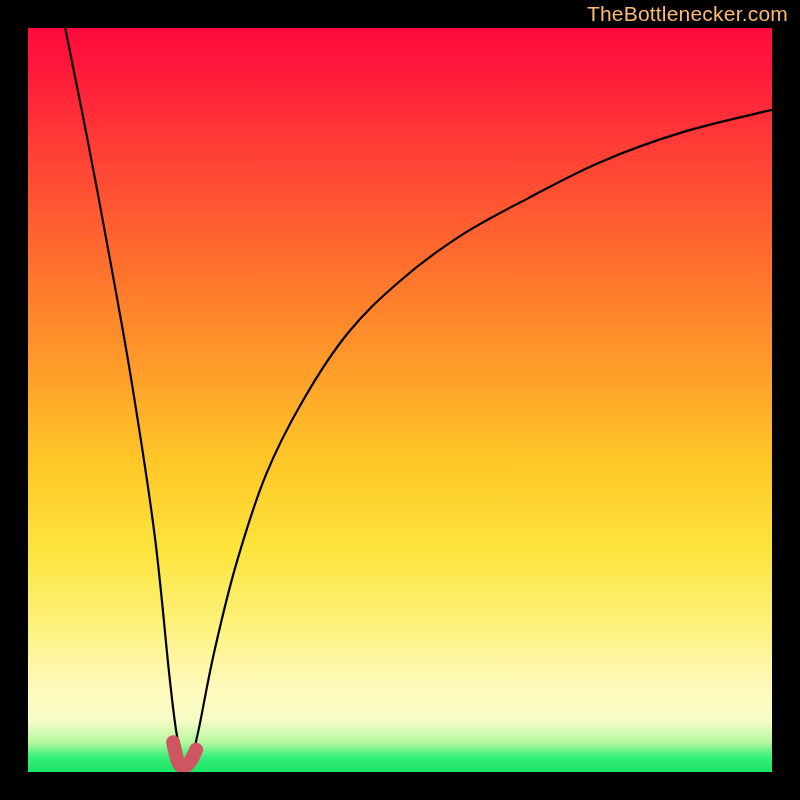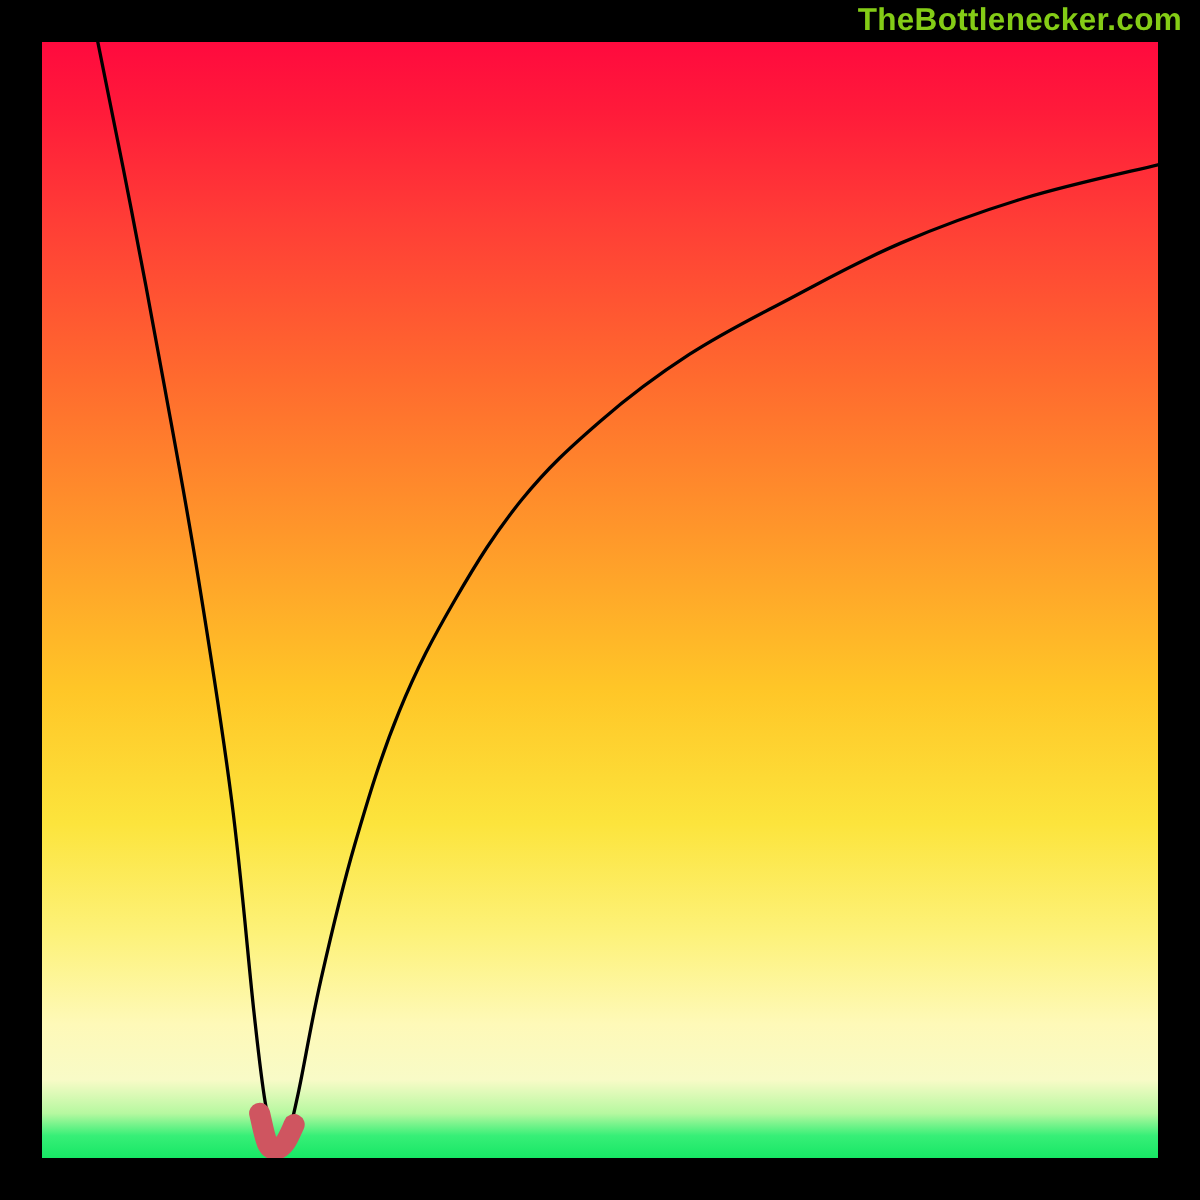--- a/index.html
+++ b/index.html
@@ -59,24 +59,24 @@
   .accent {
     fill: none;
     stroke-width: 14;
     stroke-linecap: round;
     stroke-linejoin: round;
   }
   .watermark {
     position: absolute;
     top: 2px;
     right: 12px;
-    color: #84cc16;
+    color: #fdba74;
     font-size: 21px;
     letter-spacing: 0.2px;
-    font-weight: 700;
+    font-weight: 400;
     user-select: none;
   }
 </style>
 </head>
 <body>
 
 <div class="frame">
 
   <div class="plot-area">
     <div class="gradient"></div>

